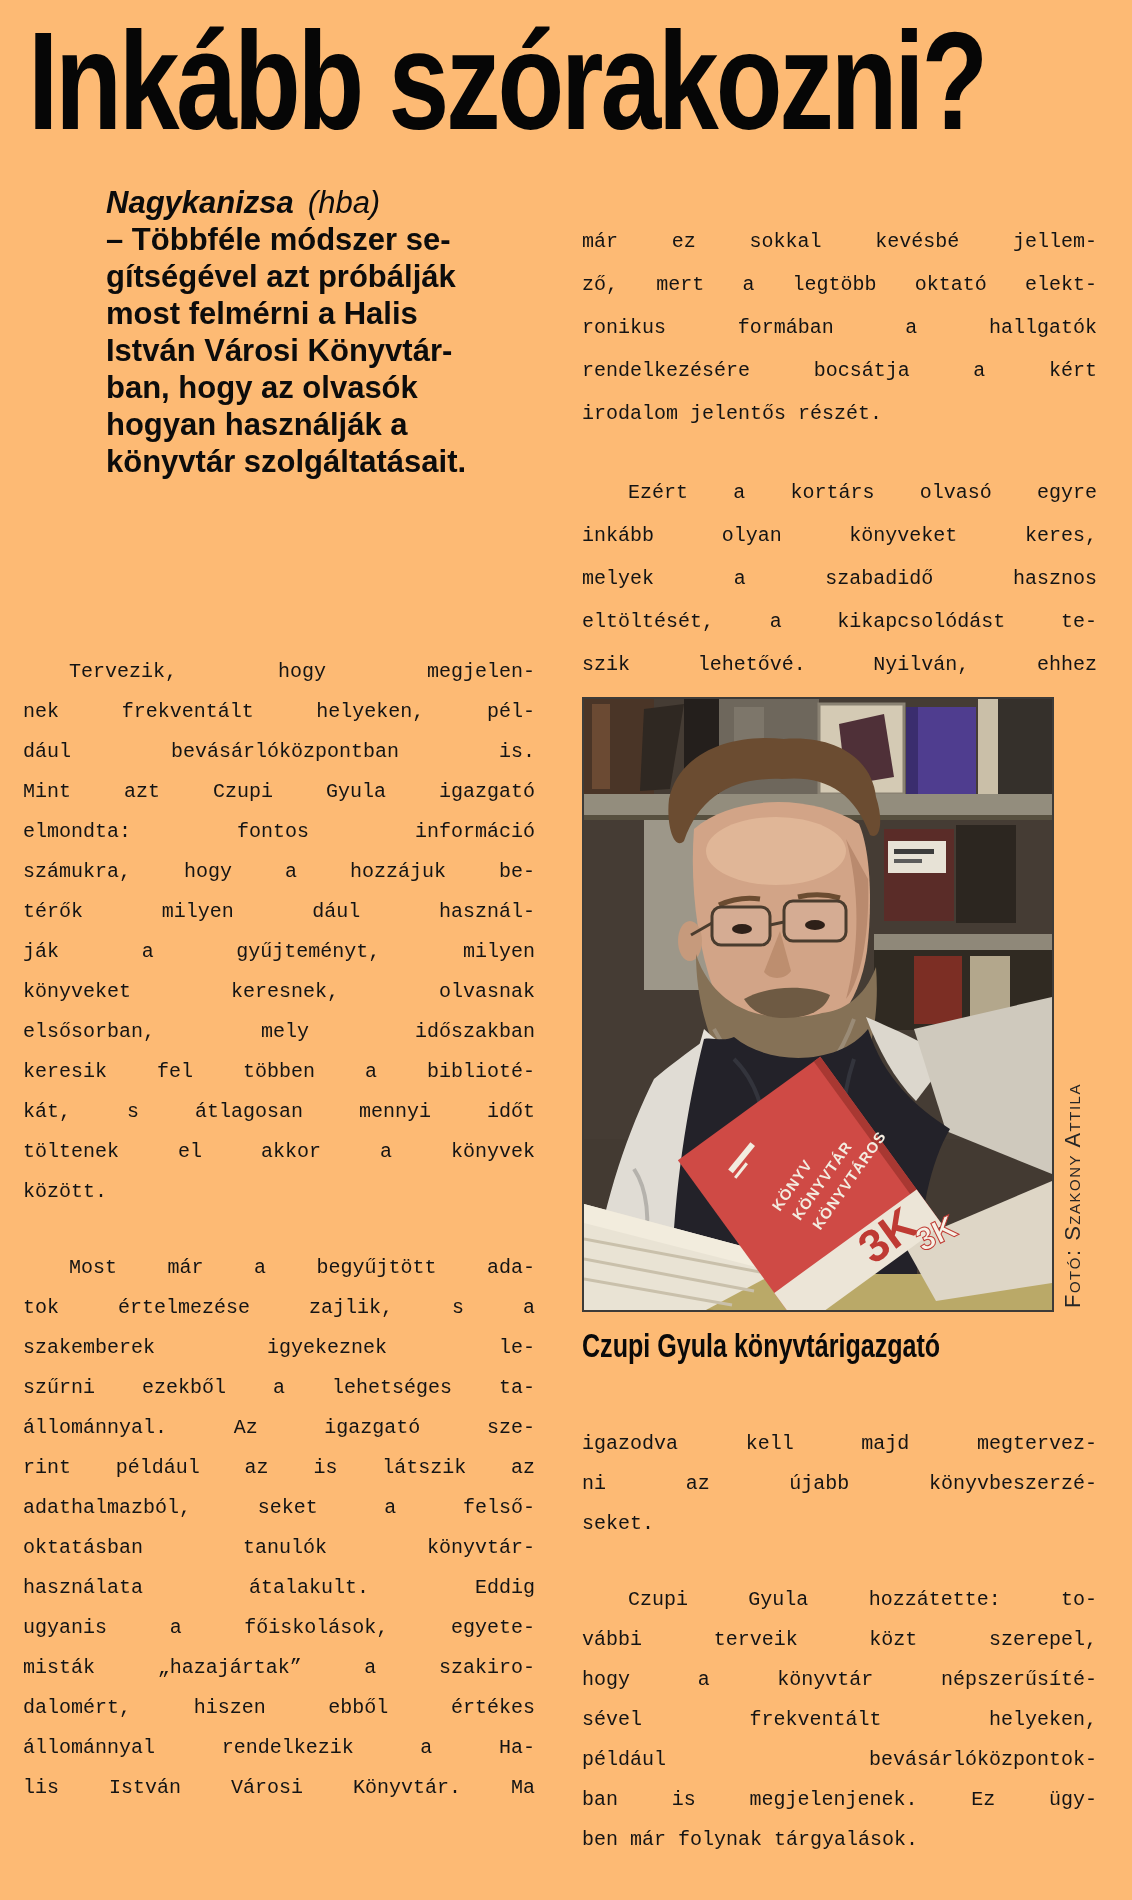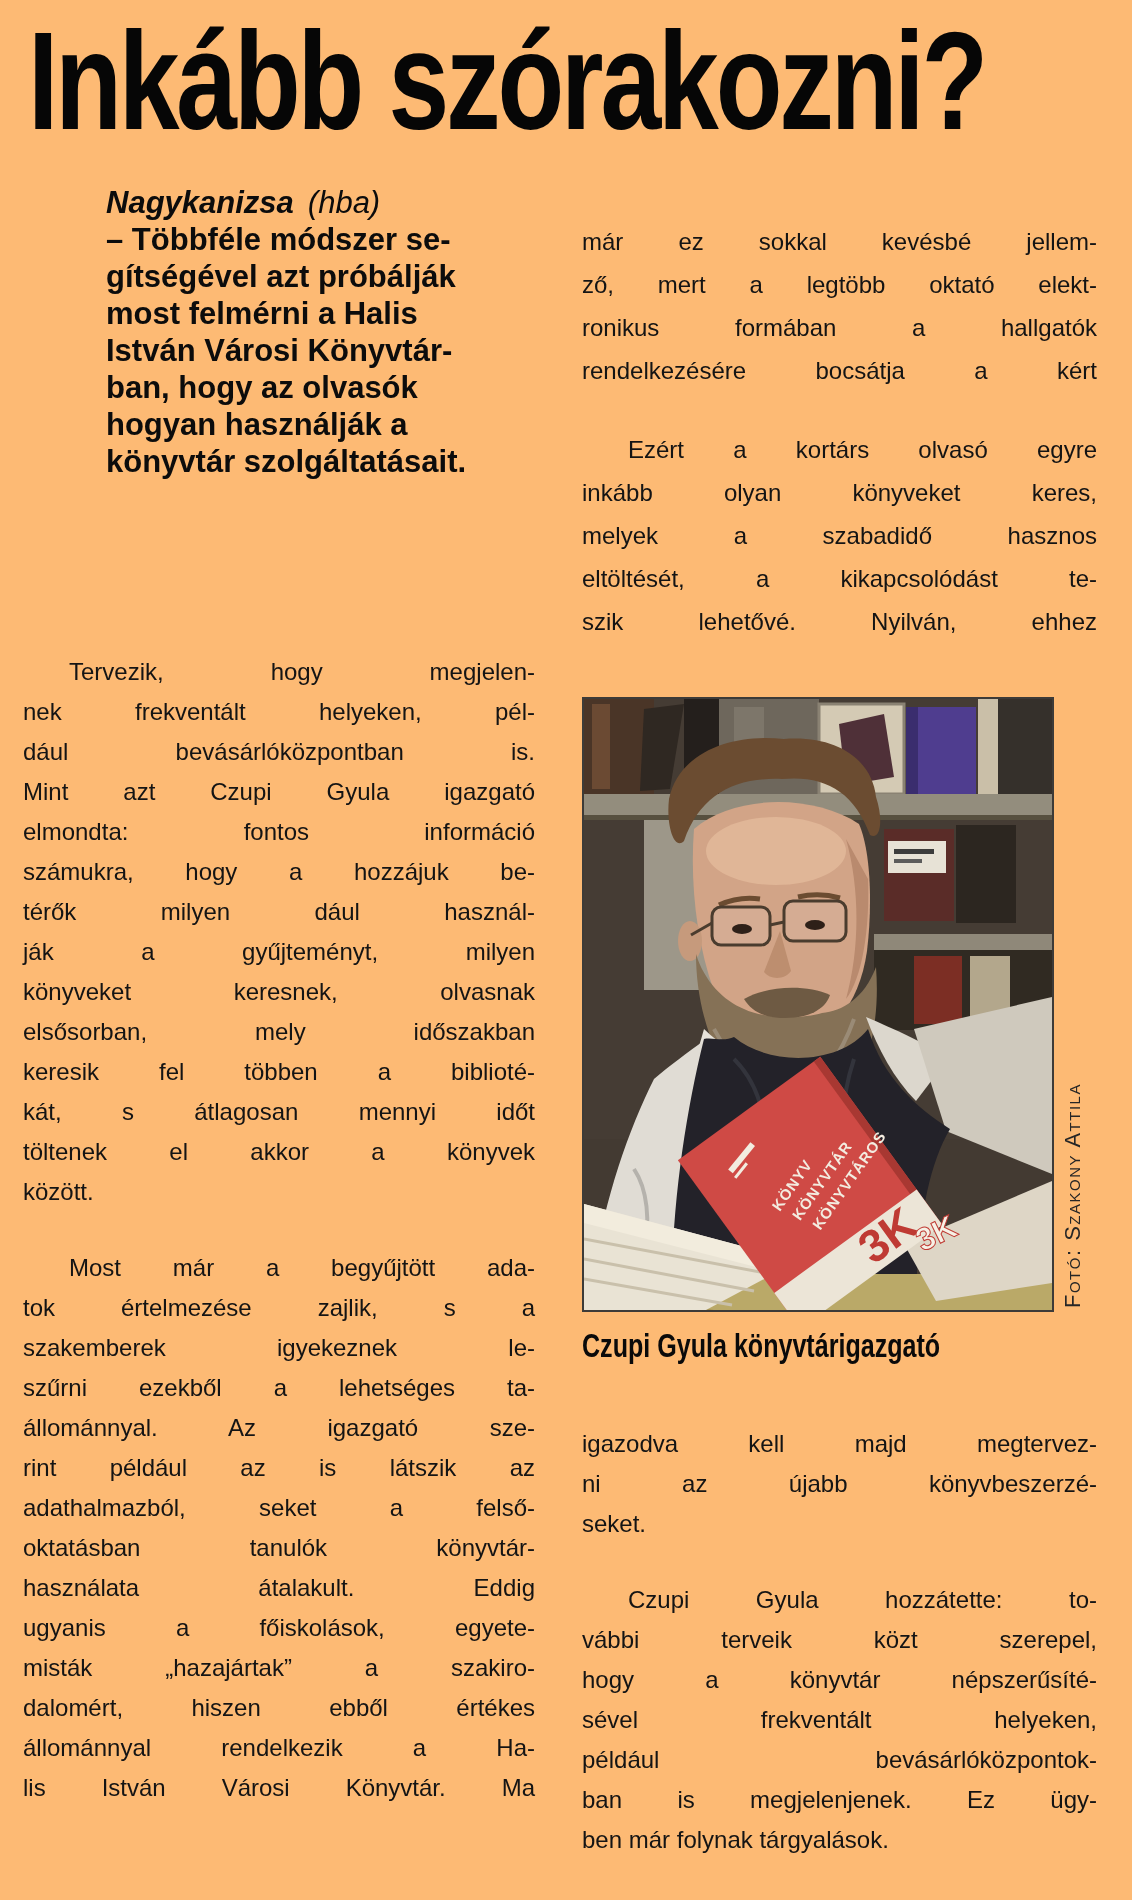--- a/index.html
+++ b/index.html
@@ -22,22 +22,22 @@
     position:absolute; left:58px; top:184px; width:402px;
     font-family:Liberation Sans, sans-serif; font-weight:bold;
     font-size:31px; line-height:37px; color:#0c0c0c;margin-left:48px;
   }
   #dateline-row{white-space:nowrap;}
   #dateline{font-style:italic;}
   #agency{font-style:italic; font-weight:normal; margin-left:14px;}
   .lead-line{white-space:nowrap;}
   
   .col-body{
-    position:absolute; font-family:Liberation Sans, sans-serif;
-    font-size:24px; line-height:40px; color:#141414;
+    position:absolute; font-family:Liberation Mono, monospace;
+    font-size:20px; line-height:40px; color:#141414;
   }
   #left-body{ left:23px; top:616px; width:512px; }
   #right-top{ left:582px; top:220px; width:515px; line-height:43px; }
   #right-bottom{ left:582px; top:1424px; width:515px; }
   .para{}
   .jline{ text-align:justify; text-align-last:justify; }
   .jline.end{ text-align-last:left; }
   .jline.indent{ padding-left:46px;margin-top:36px; }
   
   #photo-frame{
@@ -115,20 +115,21 @@
         <div class="jline">lis István Városi Könyvtár. Ma</div>
       </div>
     </div>
 
   <div id="right-top" class="col-body">
       <div class="para">
         <div class="jline">már ez sokkal kevésbé jellem-</div>
         <div class="jline">ző, mert a legtöbb oktató elekt-</div>
         <div class="jline">ronikus formában a hallgatók</div>
         <div class="jline">rendelkezésére bocsátja a kért</div>
+        <div class="jline end">irodalom jelentős részét.</div>
       </div>
       <div class="para">
         <div class="jline indent">Ezért a kortárs olvasó egyre</div>
         <div class="jline">inkább olyan könyveket keres,</div>
         <div class="jline">melyek a szabadidő hasznos</div>
         <div class="jline">eltöltését, a kikapcsolódást te-</div>
         <div class="jline">szik lehetővé. Nyilván, ehhez</div>
       </div>
     </div>
 

